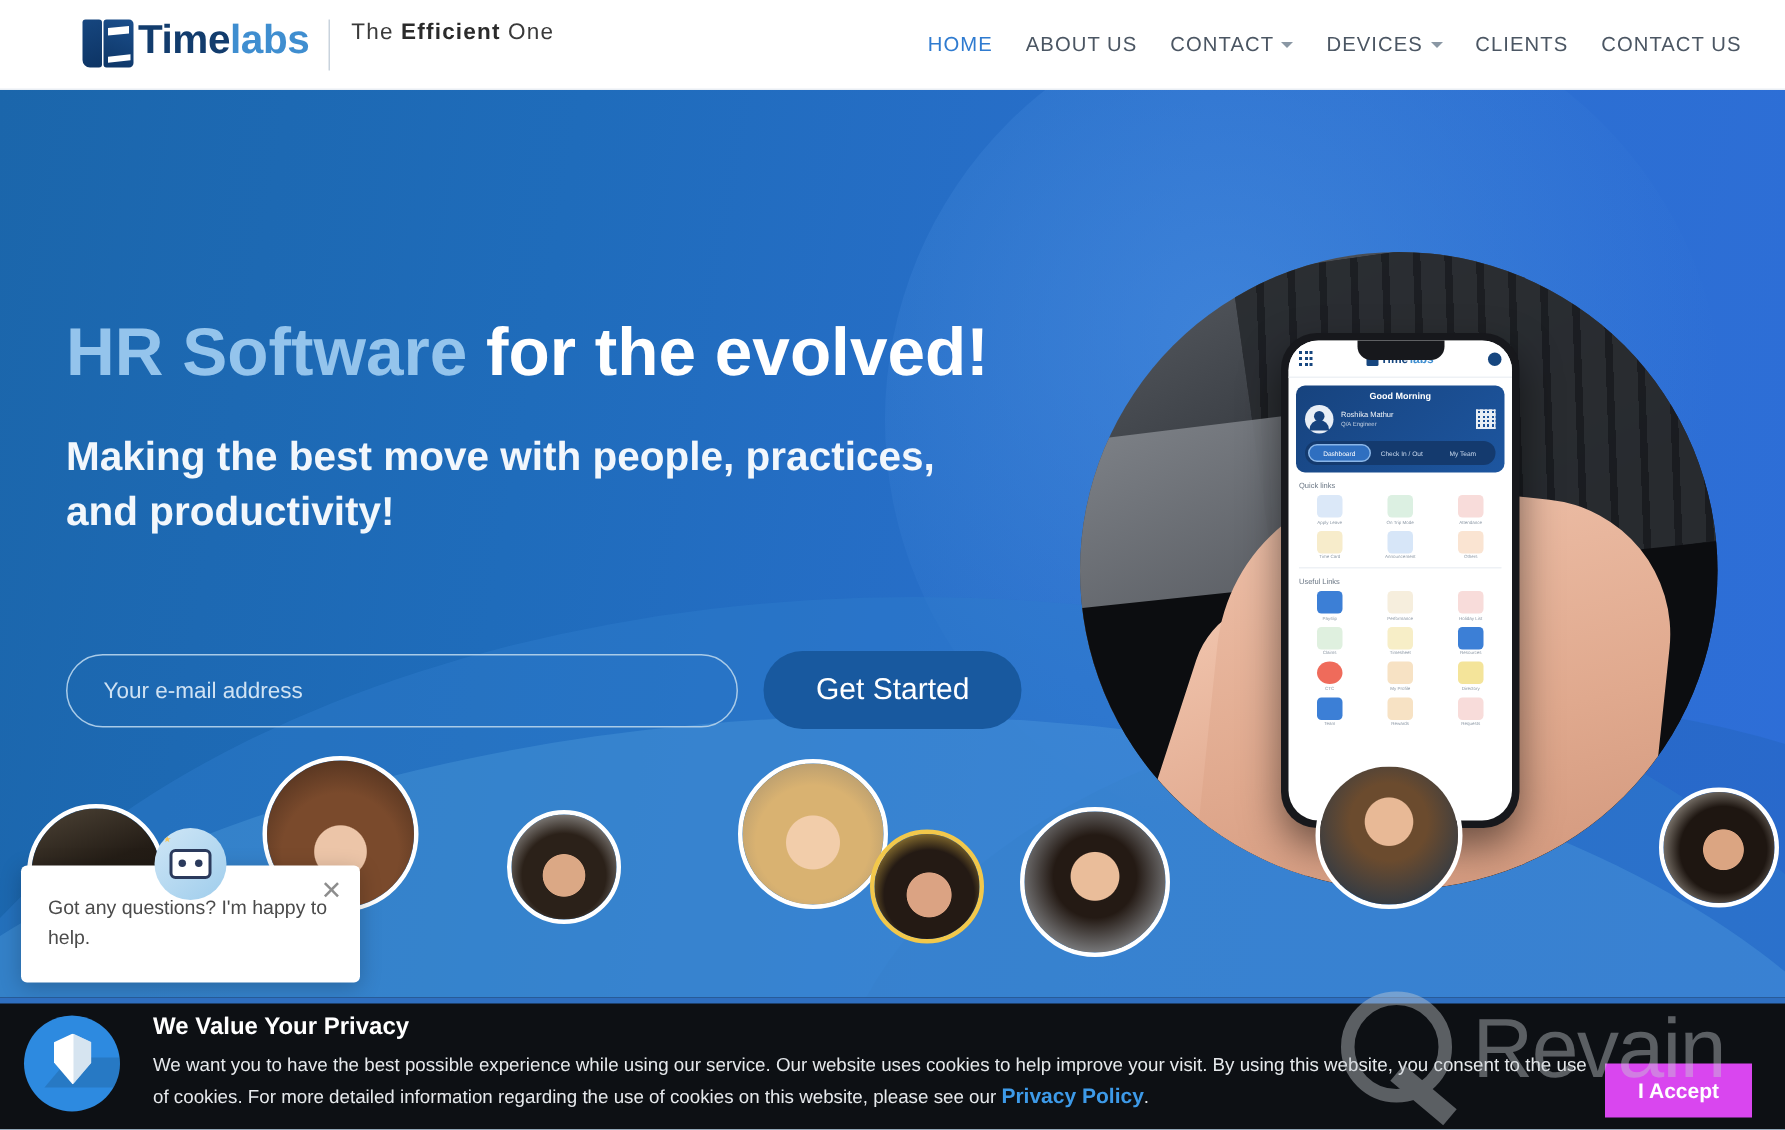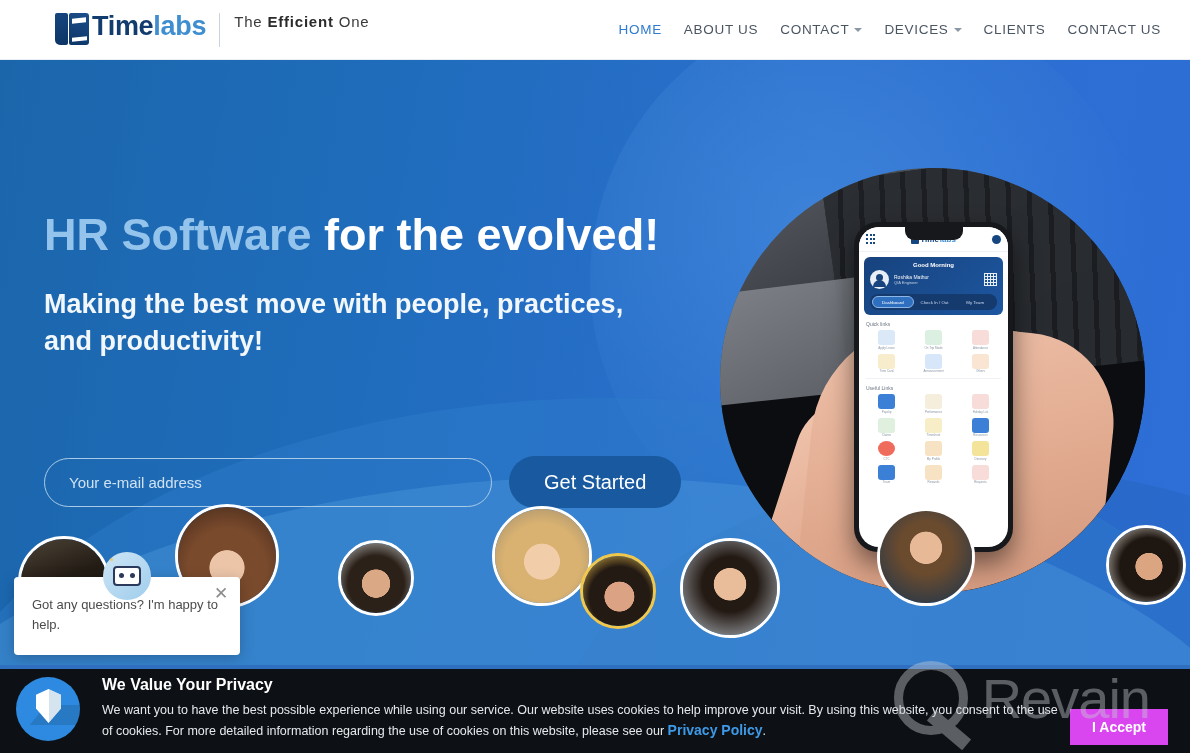--- a/index.html
+++ b/index.html
@@ -88,21 +88,21 @@
     border-radius:50%; background:radial-gradient(circle at 40% 40%, #4a8fe0 0%, rgba(46,110,216,0) 70%);
     opacity:.6;
   }
 
   .hero-copy { position:absolute; left:44px; top:150px; width:660px; }
   .headline { font-size:45px; font-weight:bold; line-height:1.12; margin-bottom:26px; }
   .headline .hl-light { color:#94c4ec; }
   .headline .hl-white { color:#ffffff; }
   .subhead { font-size:27px; color:#f2f7fc; line-height:1.34; font-weight:700; }
 
-  .hero-form { position:absolute; left:44px; top:396px; display:flex; align-items:center; }
+  .hero-form { position:absolute; left:44px; top:374px; display:flex; align-items:center; }
   .email-input {
     width:448px; height:49px; border-radius:26px; border:1.4px solid #a9cbe8;
     background:transparent; color:#ffffff; font-size:15px;
     padding:0 24px; outline:none; font-family:"Liberation Sans", sans-serif;
   }
   .email-input::placeholder { color:#cfe2f3; }
   .start-btn {
     margin-left:17px; height:52px; padding:0 35px; border:none; border-radius:27px;
     background:#18599f; color:#ffffff; font-size:20px; cursor:pointer;
     font-family:"Liberation Sans", sans-serif;

